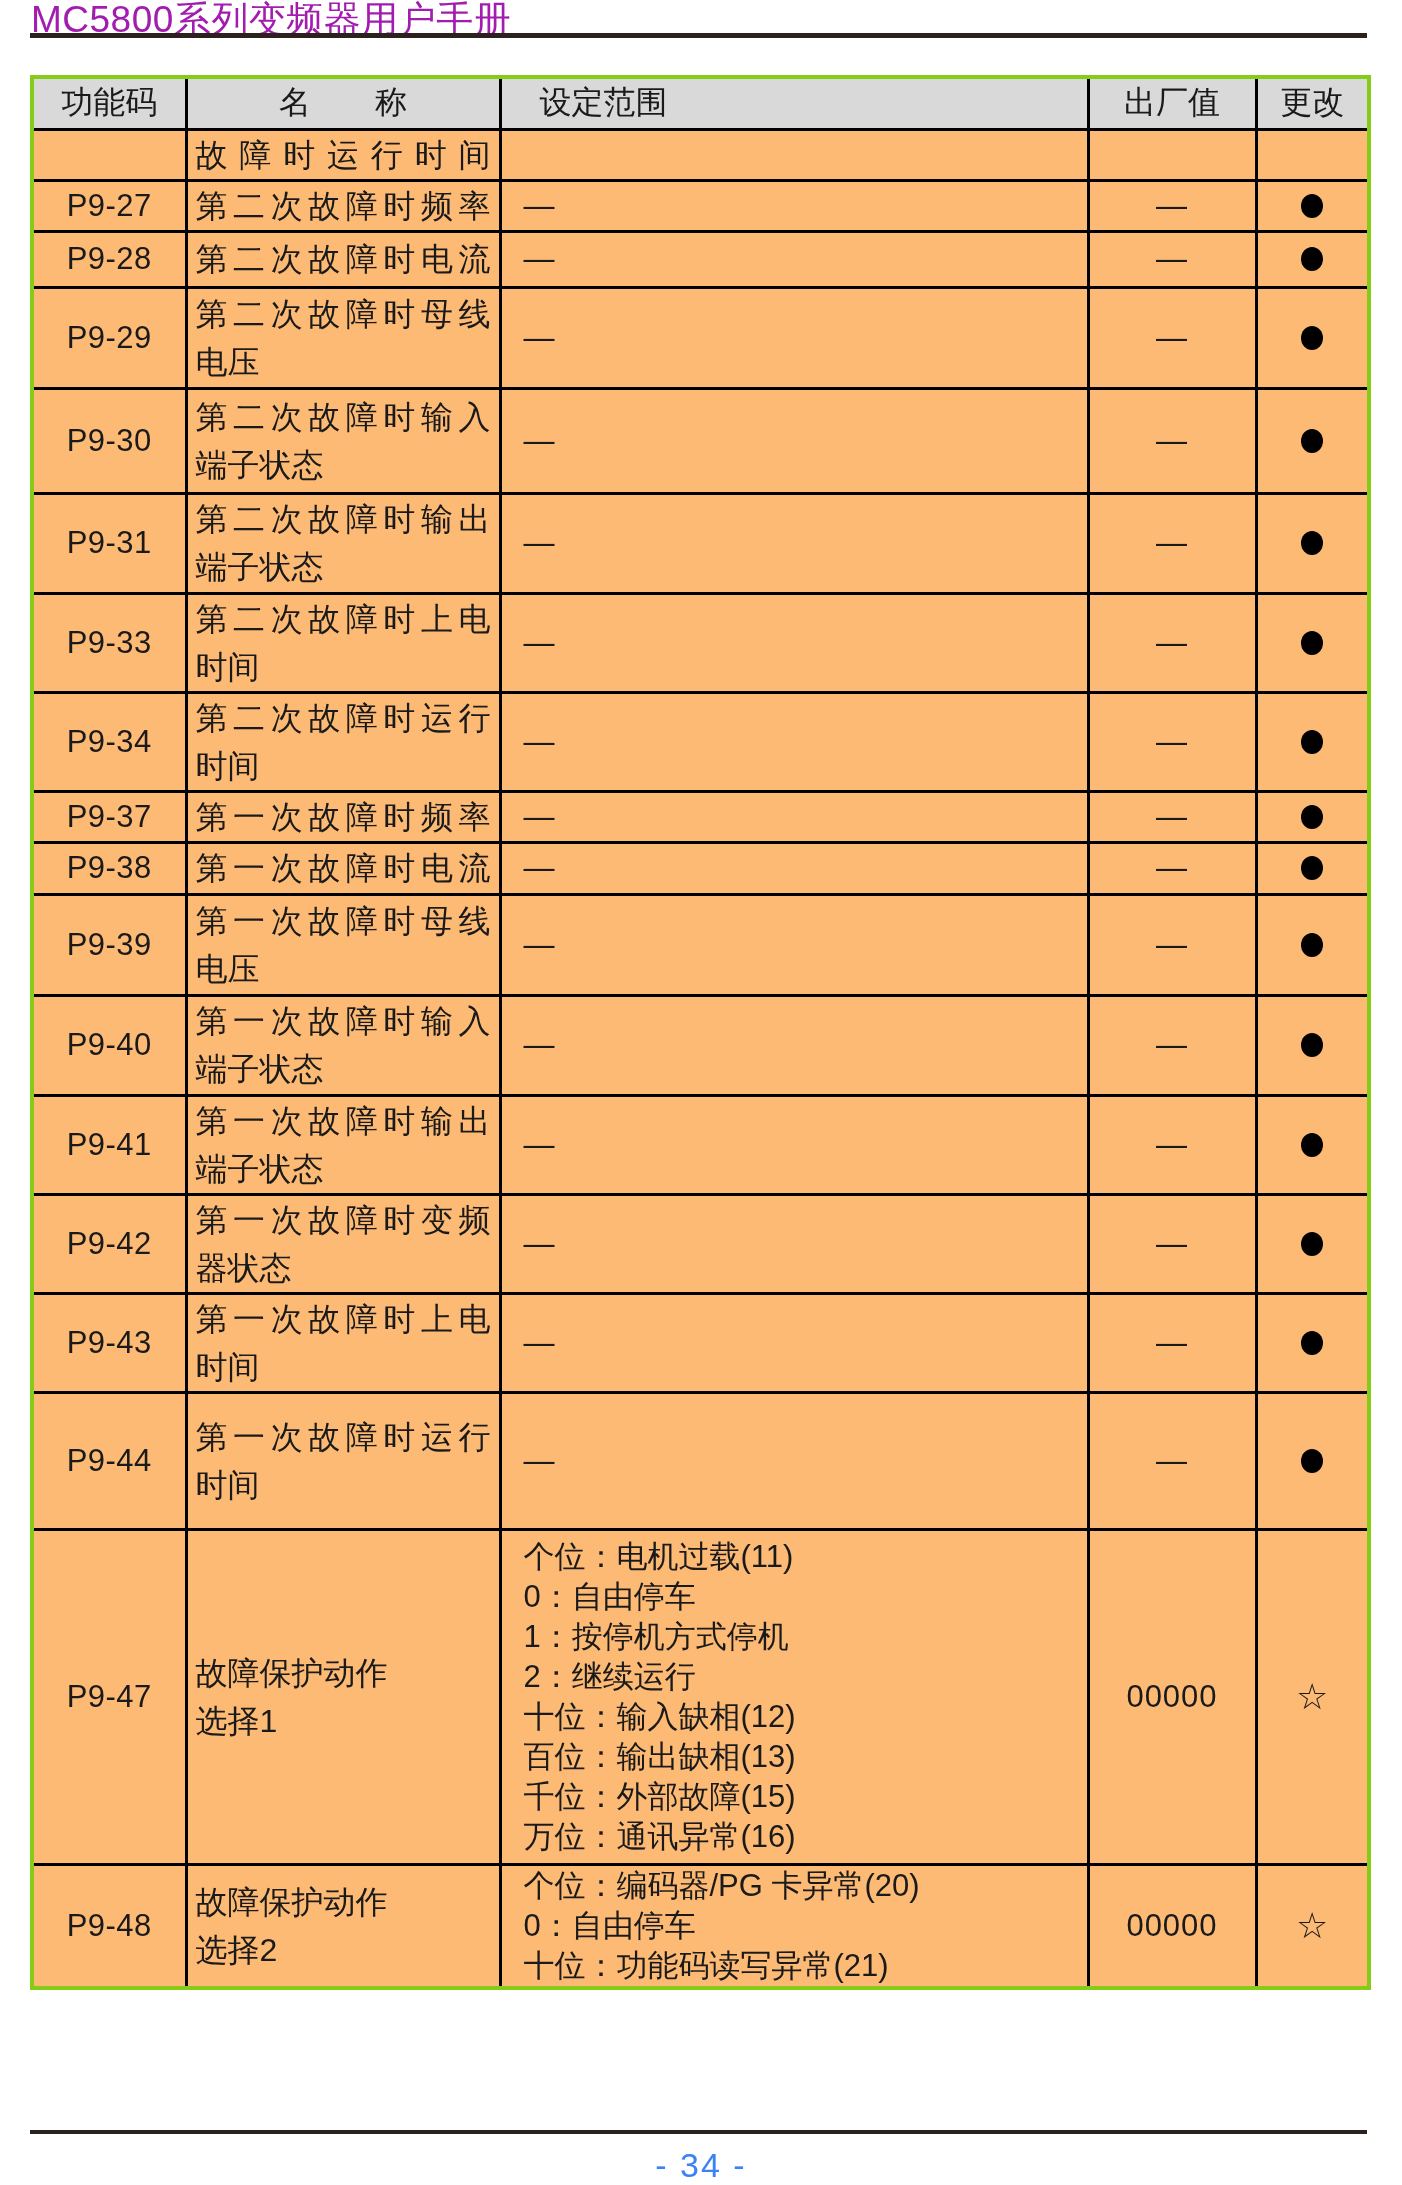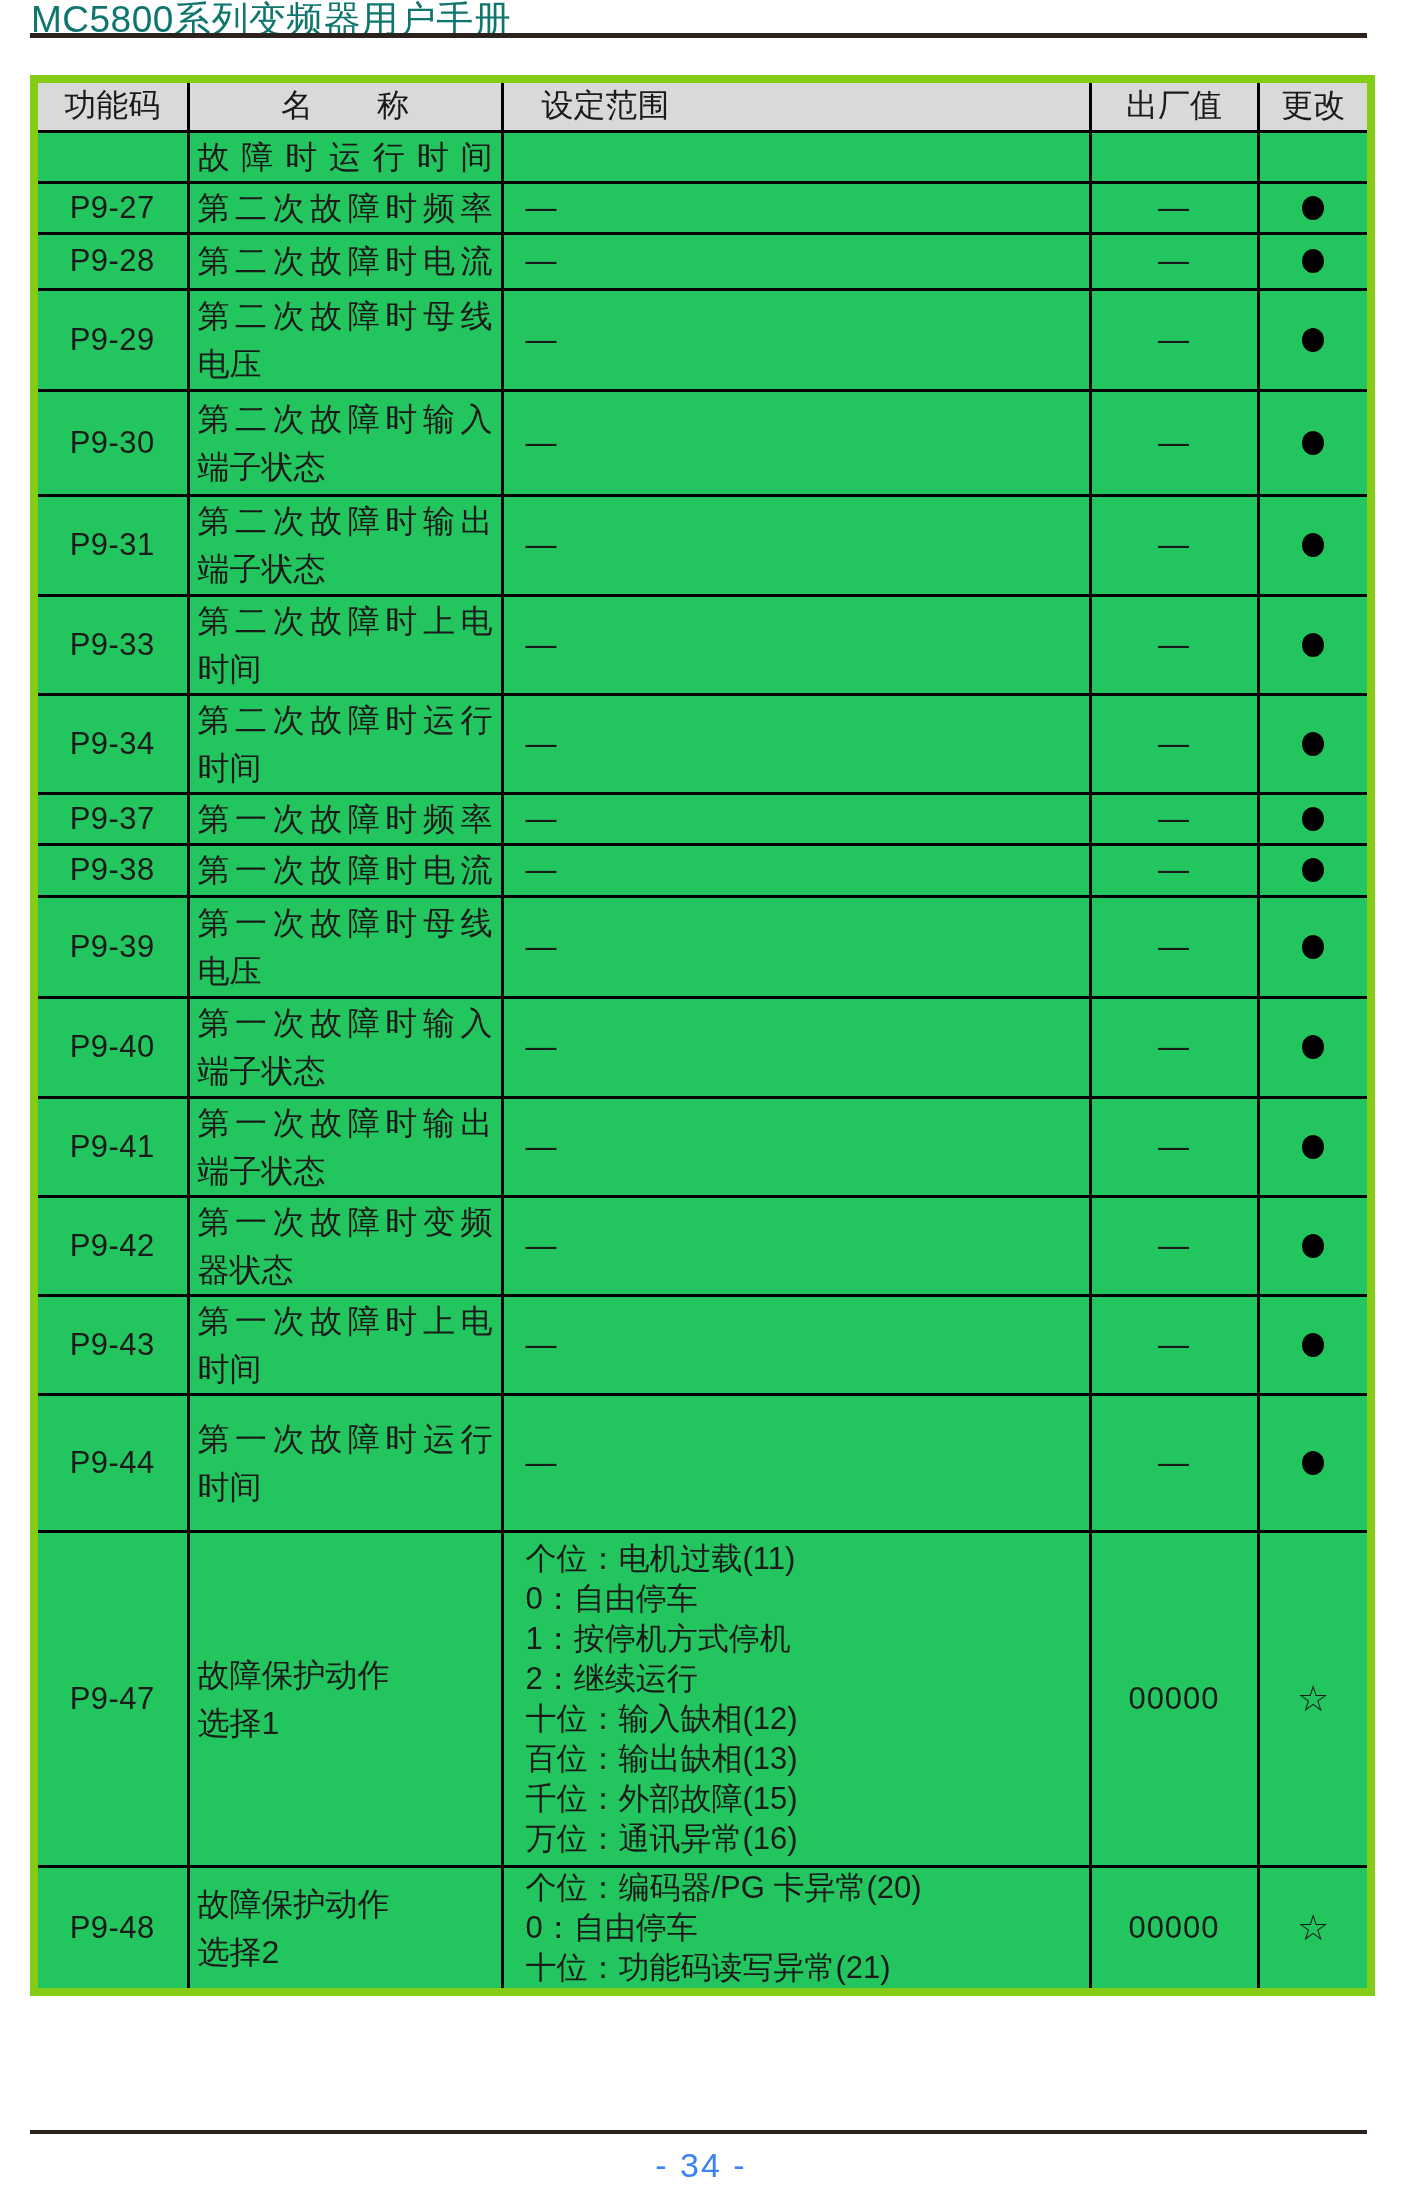--- a/index.html
+++ b/index.html
@@ -3,31 +3,31 @@
 <meta charset="utf-8">
 <style>
   html,body{margin:0;padding:0;background:#ffffff;}
   body{
     width:1402px;height:2185px;position:relative;overflow:hidden;
     font-family:"Liberation Sans","DejaVu Sans",sans-serif;
     color:#1a1a1a;
   }
   .page-title{
     position:absolute;left:31px;top:0px;
-    font-size:37px;line-height:40px;font-weight:400;color:#0f766e;
+    font-size:37px;line-height:40px;font-weight:400;color:#a21caf;
     white-space:nowrap;letter-spacing:0.5px;
   }
   .rule-top{
     position:absolute;left:30px;top:33px;width:1337px;height:5px;
     background:#2b२21e;background:#2b221e;
   }
   table.param{
     position:absolute;left:30px;top:75px;width:1337px;
-    border-collapse:collapse;table-layout:fixed;background:#22c55e;
-    border:8px solid #84cc16;
+    border-collapse:collapse;table-layout:fixed;background:#fdba74;
+    border:4px solid #84cc16;
   }
   col.c0{width:154px}
   col.c1{width:314px}
   col.c2{width:588px}
   col.c3{width:168px}
   col.c4{width:113px}
   th,td{
     border:3px solid #000;
     vertical-align:middle;
     padding:0;

